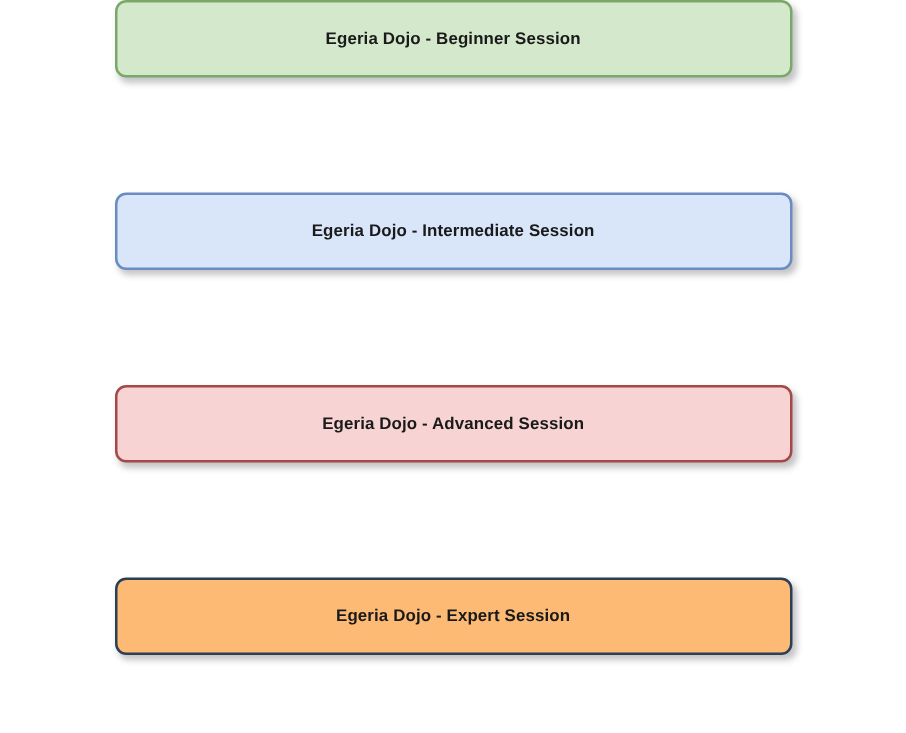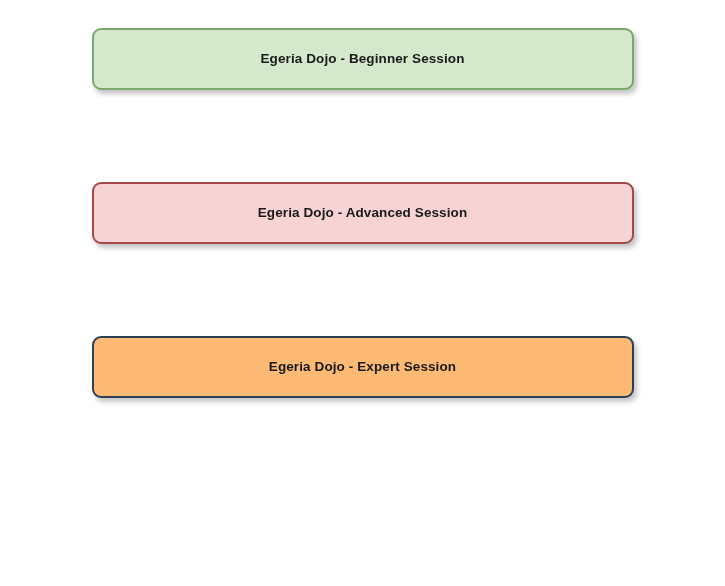--- a/index.html
+++ b/index.html
@@ -16,21 +16,20 @@
     position: relative;
   }
 
   #session-list {
     position: absolute;
     left: 0;
     top: 0;
     width: 725px;
     height: 526px;
     box-sizing: border-box;
-    padding-top: 28px;
     display: flex;
     flex-direction: column;
     align-items: center;
   }
 
   .session-box {
     width: 542px;
     height: 62px;
     box-sizing: border-box;
     border-style: solid;
@@ -59,20 +58,23 @@
 </style>
 </head>
 <body style="background: rgb(255, 255, 255);">
 
 <div id="session-list">
 
   <div class="session-box" style="background-color: rgb(212, 232, 204); border-color: rgb(122, 168, 106);">
     <span class="session-label" style="color: rgb(26, 26, 26);">Egeria Dojo - Beginner Session</span>
   </div>
 
+  <div class="session-box" style="background-color: rgb(217, 230, 250); border-color: rgb(106, 140, 192);">
+    <span class="session-label" style="color: rgb(26, 26, 26);">Egeria Dojo - Intermediate Session</span>
+  </div>
 
   <div class="session-box" style="background-color: rgb(248, 211, 211); border-color: rgb(165, 72, 72);">
     <span class="session-label" style="color: rgb(26, 26, 26);">Egeria Dojo - Advanced Session</span>
   </div>
 
   <div class="session-box" style="background-color: #fdba74; border-color: rgb(43, 63, 85);">
     <span class="session-label" style="color: rgb(26, 26, 26);">Egeria Dojo - Expert Session</span>
   </div>
 
 </div>

